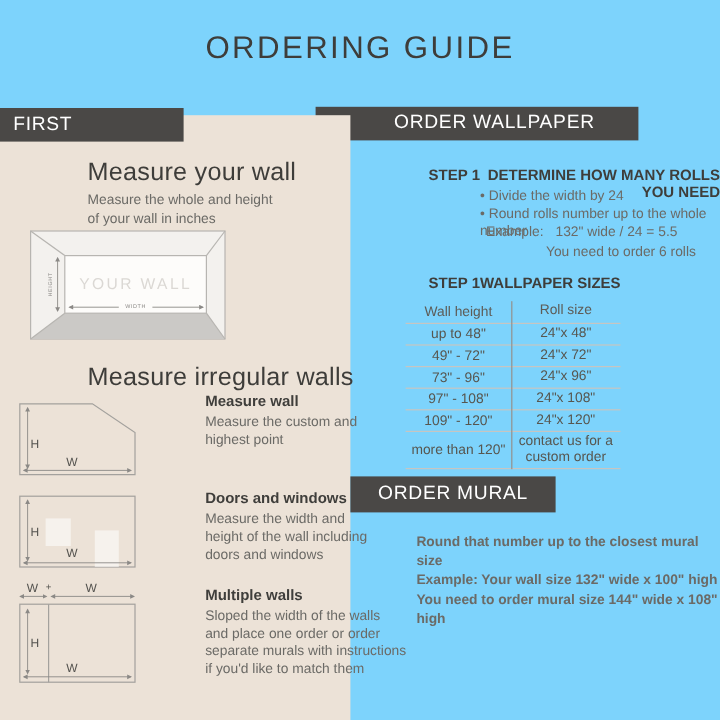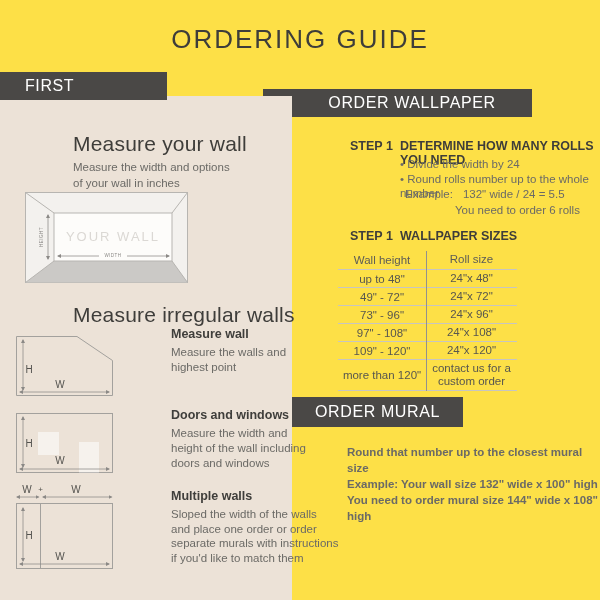--- a/index.html
+++ b/index.html
@@ -1,32 +1,32 @@
 <!DOCTYPE html>
 <html><head>
 <meta charset="utf-8">
 <style>
   html,body{margin:0;padding:0;background:#fff;}
-  .page{position:relative;width:600px;height:600px;background:#fde047;overflow:hidden;
+  .page{position:relative;width:600px;height:600px;background:#7dd3fc;overflow:hidden;
         font-family:"Liberation Sans", sans-serif;color:#3e3d3a;}
   .abs{position:absolute;margin-left:48px;}
   .title{position:absolute;left:0;right:0;top:24px;text-align:center;font-size:26px;
          font-weight:500;letter-spacing:2px;color:#3e3d3a;margin:0;}
   .beige{position:absolute;left:0;top:96px;width:292px;height:504px;background:#ece2d7;z-index:2;}
   .bar{position:absolute;height:28px;background:#4a4846;color:#ffffff;display:flex;
        align-items:center;font-size:16px;letter-spacing:0.6px;font-weight:500;}
-  .bar-first{left:0;top:72px;width:142px;padding-left:25px;z-index:3;}
+  .bar-first{left:0;top:90px;width:142px;padding-left:11px;z-index:3;}
   .bar-wallpaper{left:263px;top:89px;width:240px;z-index:1;justify-content:center;padding-left:29px;}
   .bar-mural{left:292px;top:397px;width:171px;height:30px;z-index:3;justify-content:center;}
   .content{z-index:3;}
   h2{margin:0;font-size:21px;font-weight:500;letter-spacing:0.2px;color:#3e3d3a;}
   .body-txt{font-size:11.5px;color:#6b6a66;line-height:16px;}
   .item-title{font-size:12.5px;font-weight:700;color:#3f3e3b;}
   .item-desc{font-size:11.5px;color:#6b6a66;line-height:15px;}
-  .step-row{display:flex;font-size:12.5px;font-weight:700;color:#3e3d3a;}
+  .step-row{display:flex;font-size:12.5px;font-weight:700;color:#3e3d3a;text-align:right;}
   .step-label{width:50px;flex:none;}
   .bullets{font-size:11.5px;color:#6b6a66;line-height:14.5px;}
   .example{display:flex;font-size:11.5px;color:#6b6a66;}
   .example .lbl{margin-right:10px;}
   .wtable{position:absolute;left:338px;top:250px;width:179px;z-index:3;font-size:11.5px;color:#57564f;}
   .trow{display:flex;border-bottom:1px solid #c7c5c1;box-sizing:border-box;height:18px;}
   .trow.thead{height:20px;color:#5d5c57;}
   .trow.tall{height:31px;}
   .trow .c1{width:88px;display:flex;align-items:center;justify-content:center;text-align:center;}
   .trow .c2{width:91px;display:flex;align-items:center;justify-content:center;text-align:center;line-height:13px;}
@@ -63,21 +63,21 @@
   </div>
 
   <div class="beige"></div>
 
   <div class="bar bar-first">
     <span>FIRST</span>
   </div>
 
   <h2 class="abs content" style="left:25px;top:132px;">Measure your wall</h2>
   <div class="abs content body-txt" style="left:25px;top:159px;">
-    <div>Measure the width and options</div>
+    <div>Measure the whole and height</div>
     <div>of your wall in inches</div>
   </div>
 
   <svg class="dg" style="left:25px;top:192px;" width="163" height="91">
     <rect x="0.5" y="0.5" width="162" height="90" fill="#f3f1ee" stroke="#b7b5b1"></rect>
     <polygon points="29,69 147,69 162.5,90.5 0.5,90.5" fill="#cbc9c6"></polygon>
     <line x1="0.5" y1="0.5" x2="29" y2="21" stroke="#b7b5b1"></line>
     <line x1="162.5" y1="0.5" x2="147" y2="21" stroke="#b7b5b1"></line>
     <line x1="0.5" y1="90.5" x2="29" y2="69" stroke="#b7b5b1"></line>
     <line x1="162.5" y1="90.5" x2="147" y2="69" stroke="#b7b5b1"></line>
@@ -94,21 +94,21 @@
 
   <svg class="dg" style="left:16px;top:336px;" width="97" height="60">
     <path d="M0.5,0.5 L61,0.5 L96.5,24.5 L96.5,59.5 L0.5,59.5 Z" fill="none" class="dline"></path>
     <line class="aline" x1="7" y1="4" x2="7" y2="54" marker-start="url(#as)" marker-end="url(#ae)"></line>
     <line class="aline" x1="4" y1="56" x2="93" y2="56" marker-start="url(#as)" marker-end="url(#ae)"></line>
     <text class="hw" x="13" y="37">H</text>
     <text class="hw" x="44" y="52">W</text>
   </svg>
   <div class="abs content item-title" style="left:123px;top:327px;">Measure wall</div>
   <div class="abs content item-desc" style="left:123px;top:345px;">
-    <div>Measure the walls and</div>
+    <div>Measure the custom and</div>
     <div>highest point</div>
   </div>
 
   <svg class="dg" style="left:16px;top:413px;" width="97" height="60">
     <rect x="0.5" y="0.5" width="96" height="59" fill="none" class="dline"></rect>
     <rect x="22" y="19" width="21" height="23" fill="rgba(255,255,255,0.55)"></rect>
     <rect x="63" y="29" width="20" height="30.5" fill="rgba(255,255,255,0.55)"></rect>
     <line class="aline" x1="7" y1="4" x2="7" y2="54" marker-start="url(#as)" marker-end="url(#ae)"></line>
     <line class="aline" x1="4" y1="56" x2="93" y2="56" marker-start="url(#as)" marker-end="url(#ae)"></line>
     <text class="hw" x="13" y="34">H</text>

